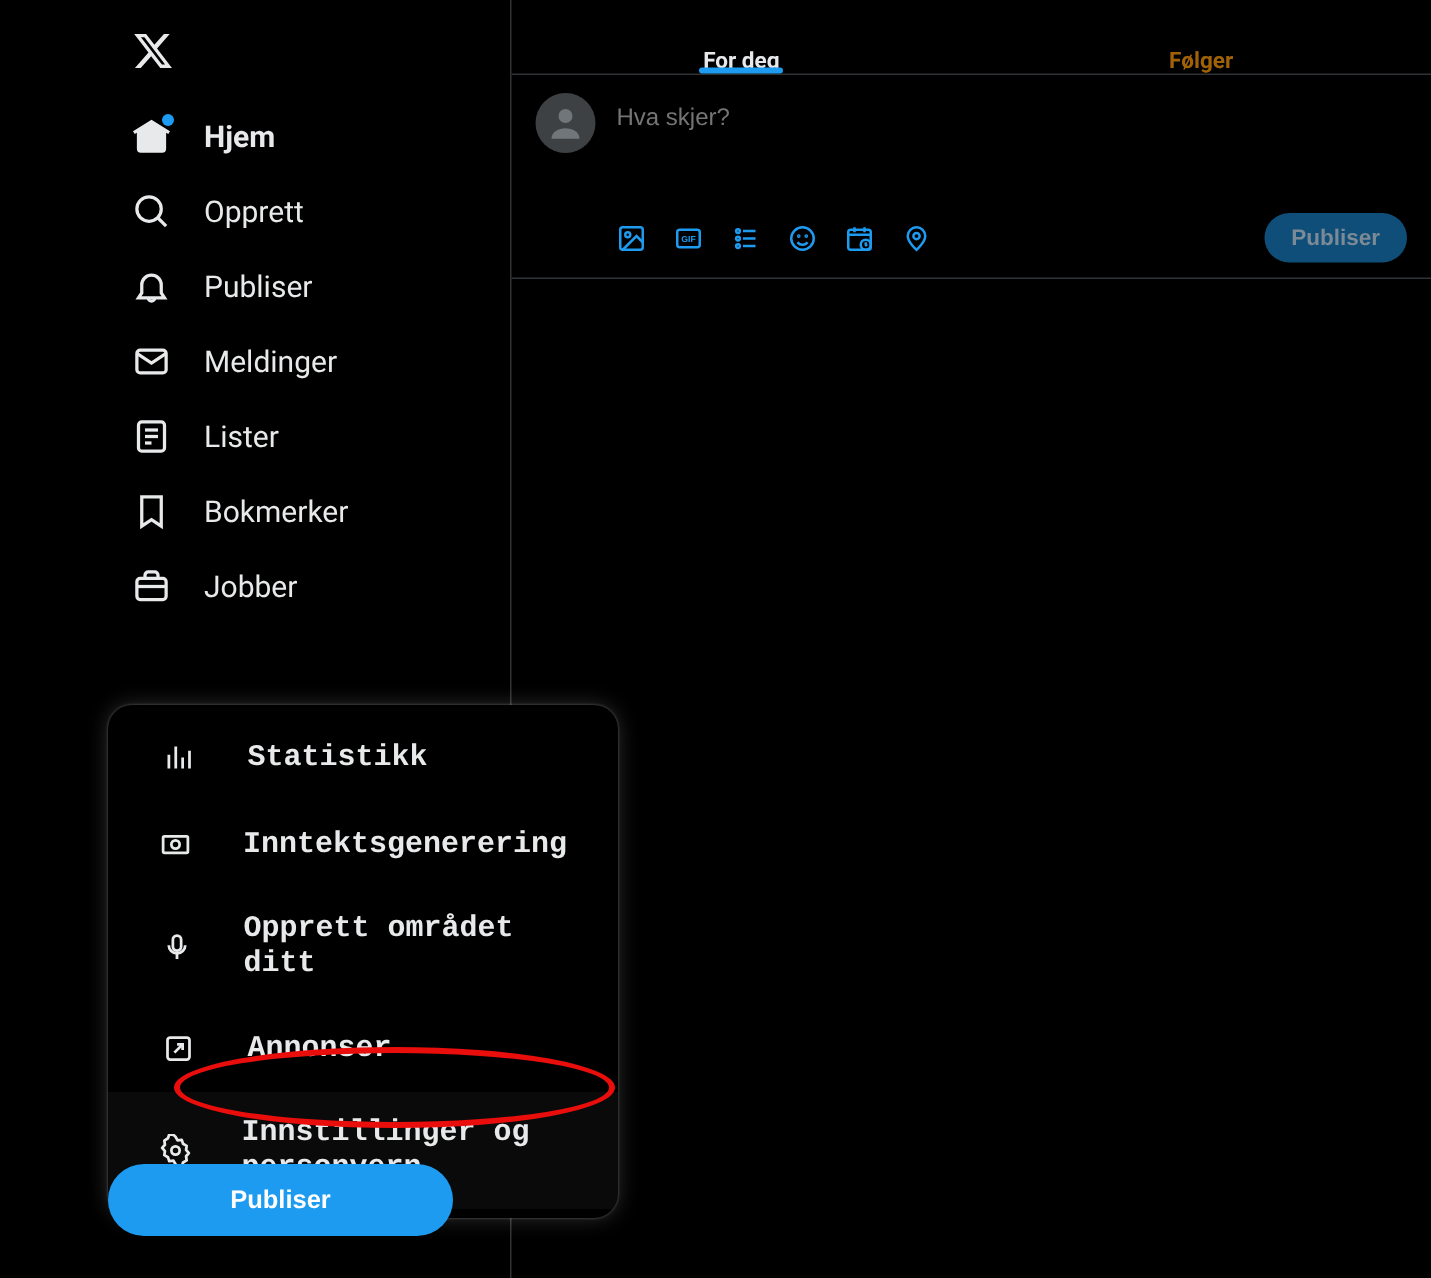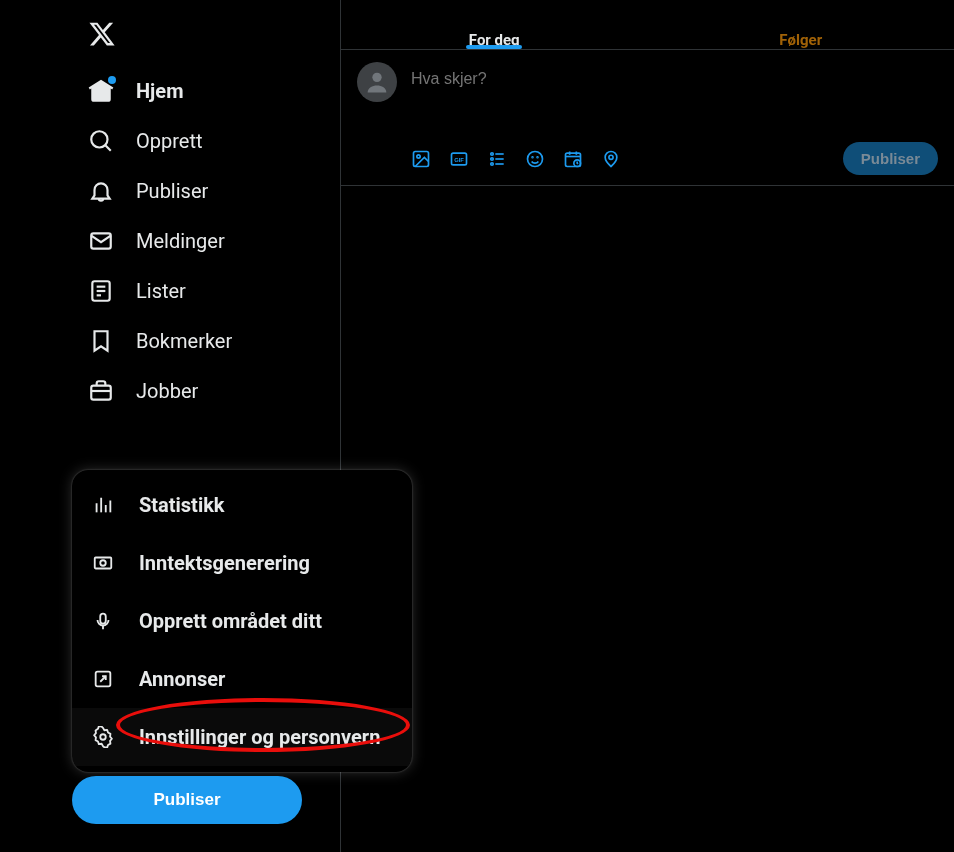--- a/index.html
+++ b/index.html
@@ -17,21 +17,21 @@
     position: absolute;
     left: 72px;
     top: 470px;
     width: 340px;
     background: #000;
     border-radius: 16px;
     box-shadow: 0 0 14px rgba(255,255,255,0.18), 0 0 2px rgba(255,255,255,0.3);
     padding: 6px 0;
     overflow: hidden;
   }
-  .popup-item { display: flex; align-items: center; gap: 23px; padding: 16px 18px; cursor: pointer; }
+  .popup-item { display: flex; align-items: center; gap: 33px; padding: 16px 34px; cursor: pointer; font-family: Liberation Mono, monospace; }
   .popup-item .label { font-size: 20px; font-weight: 700; }
   .popup-item.highlight { background: rgba(255,255,255,0.04); }
   .annot-ellipse {
     position: absolute;
     left: 116px;
     top: 698px;
     width: 294px;
     height: 54px;
     border: 4px solid #e90e0b;
     border-radius: 50%;

